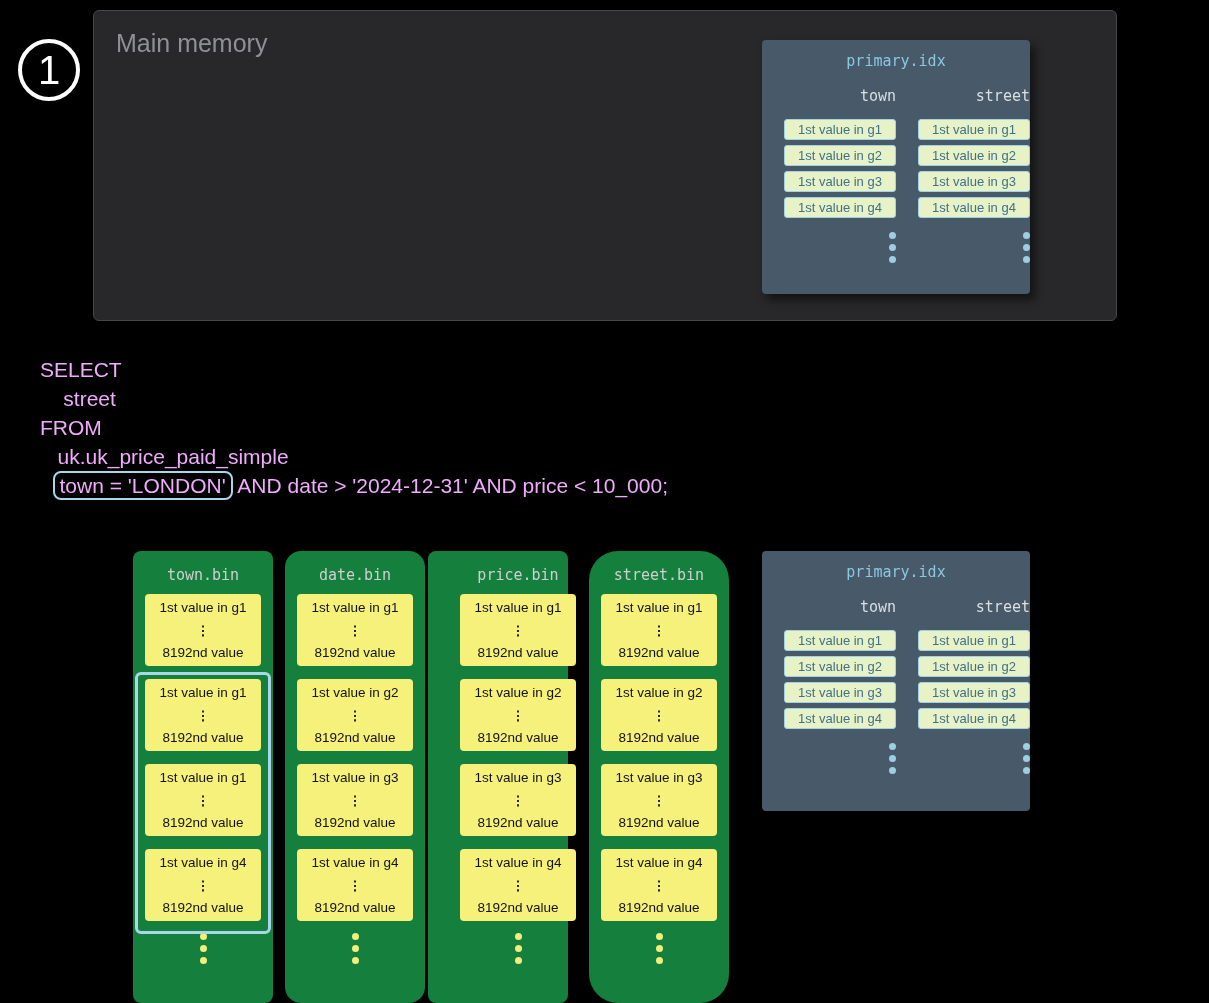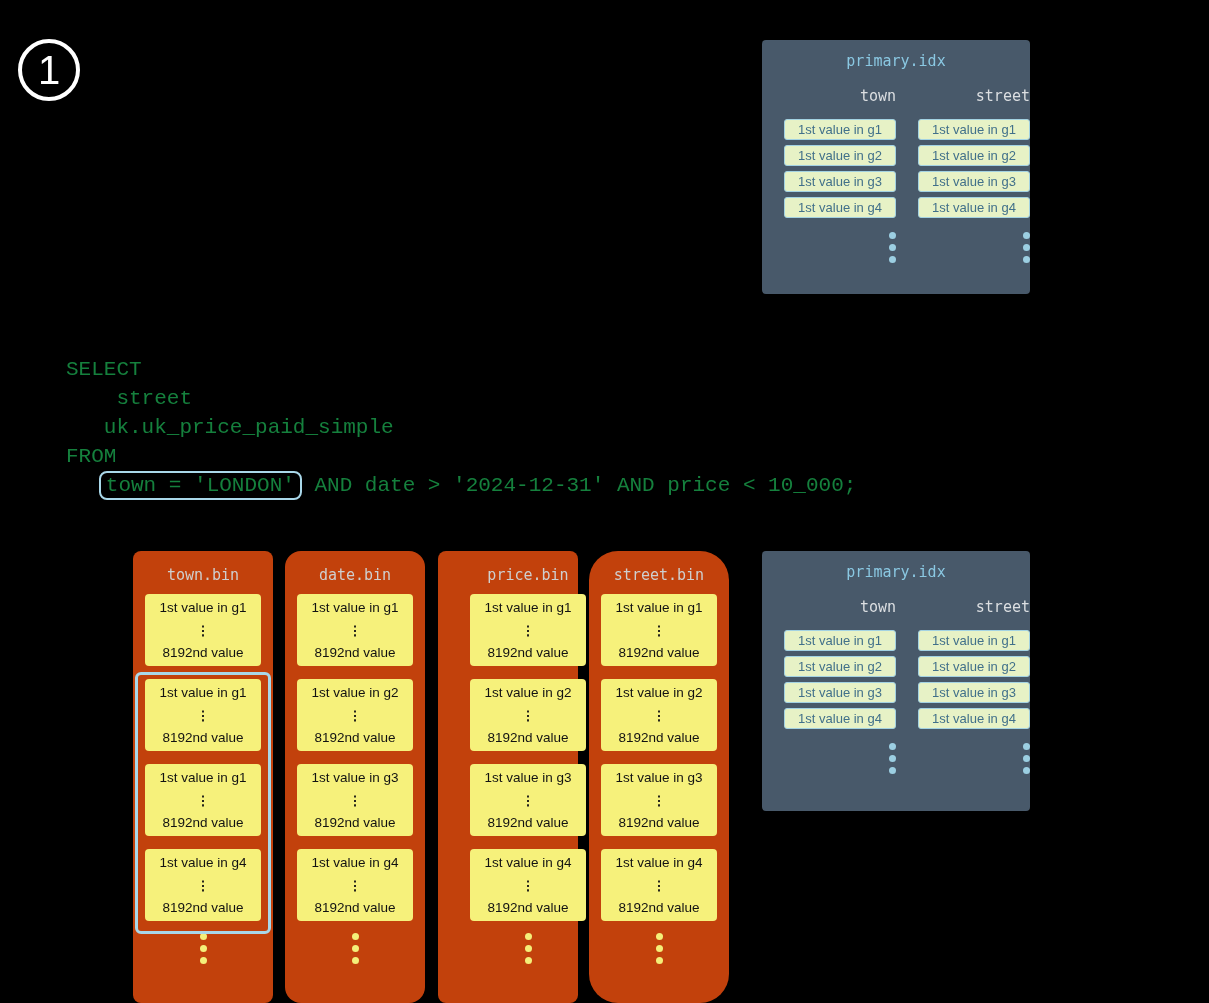--- a/index.html
+++ b/index.html
@@ -35,28 +35,28 @@
           color:#41708a; text-align:center; line-height:19px; }
 
   
   .vdots { display:flex; flex-direction:column; align-items:center; gap:5px; margin-top:12px; }
   .vdots .dot { width:7px; height:7px; border-radius:50%; display:block; }
   .vdots.blue .dot { background:#9ccfe2; }
   .vdots.yellow .dot { background:#f4ef79; }
 
   
   .sql-block { position:absolute; left:40px; top:355px; white-space:pre;
-               font-family:Liberation Mono, monospace; font-size:21px;
-               line-height:29px; color:#15803d;margin-left:26px; }
+               font-family:Liberation Sans, sans-serif; font-size:21px;
+               line-height:29px; color:#f0abfc; }
   .sql-line { height:29px; }
   .sql-hl { border:2px solid #a9d7e9; border-radius:8px; padding:1px 5px; margin-left:-5px; }
 
   
   .bin-card { position:absolute; top:551px; width:140px; height:452px;
-              background:#c2410c; border-radius:8px; }
+              background:#15803d; border-radius:8px; }
   .bin-title { margin-top:15px; text-align:center; font-family:"DejaVu Sans Mono", monospace;
                font-size:15px; color:#cfcfcf; }
   .granules { margin-top:10px; display:flex; flex-direction:column; align-items:center; gap:13px; }
   .granule { width:116px; height:72px; background:#f6f17b; border-radius:4px;
              display:flex; flex-direction:column; align-items:center;
              justify-content:space-between; padding:6px 0;
              font-size:13.5px; color:#121212; }
   .gell { font-size:13px; font-weight:bold; line-height:1; }
 
   
@@ -65,20 +65,23 @@
 </style>
 </head>
 <body>
 
 <div class="stage">
 
   <div class="step-badge">
     <span>1</span>
   </div>
 
+  <div class="mm-panel">
+    <div class="mm-label">Main memory</div>
+  </div>
 
   <div class="pidx" id="pidx-top">
       <div class="pidx-title">primary.idx</div>
       <div class="pidx-cols">
         <div class="pidx-col">
           <div class="pidx-colname">town</div>
           <div class="pill">1st value in g1</div>
           <div class="pill">1st value in g2</div>
           <div class="pill">1st value in g3</div>
           <div class="pill">1st value in g4</div>
@@ -96,21 +99,21 @@
           <div class="pill">1st value in g4</div>
           <div class="vdots blue">
             <span class="dot"></span>
             <span class="dot"></span>
             <span class="dot"></span>
           </div>
         </div>
       </div>
     </div>
 
-  <div class="sql-block" id="sql-block"><div class="sql-line">SELECT</div><div class="sql-line">    street</div><div class="sql-line">   uk.uk_price_paid_simple</div><div class="sql-line">FROM</div><div class="sql-line">   <span class="sql-hl">town = 'LONDON'</span> AND date &gt; '2024-12-31' AND price &lt; 10_000;</div></div>
+  <div class="sql-block" id="sql-block"><div class="sql-line">SELECT</div><div class="sql-line">    street</div><div class="sql-line">FROM</div><div class="sql-line">   uk.uk_price_paid_simple</div><div class="sql-line">   <span class="sql-hl">town = 'LONDON'</span> AND date &gt; '2024-12-31' AND price &lt; 10_000;</div></div>
 
   <div id="bins">
       <div class="bin-card" style="left: 133px;">
         <div class="bin-title">town.bin</div>
         <div class="granules">
           <div class="granule">
             <div>1st value in g1</div>
             <div class="gell">⋮</div>
             <div>8192nd value</div>
           </div>
@@ -159,21 +162,21 @@
             <div class="gell">⋮</div>
             <div>8192nd value</div>
           </div>
         </div>
         <div class="vdots yellow">
           <span class="dot"></span>
           <span class="dot"></span>
           <span class="dot"></span>
         </div>
       </div>
-      <div class="bin-card" style="left: 438px; padding-left: 40px;">
+      <div class="bin-card" style="left: 428px; padding-left: 40px;">
         <div class="bin-title">price.bin</div>
         <div class="granules">
           <div class="granule">
             <div>1st value in g1</div>
             <div class="gell">⋮</div>
             <div>8192nd value</div>
           </div>
           <div class="granule">
             <div>1st value in g2</div>
             <div class="gell">⋮</div>

